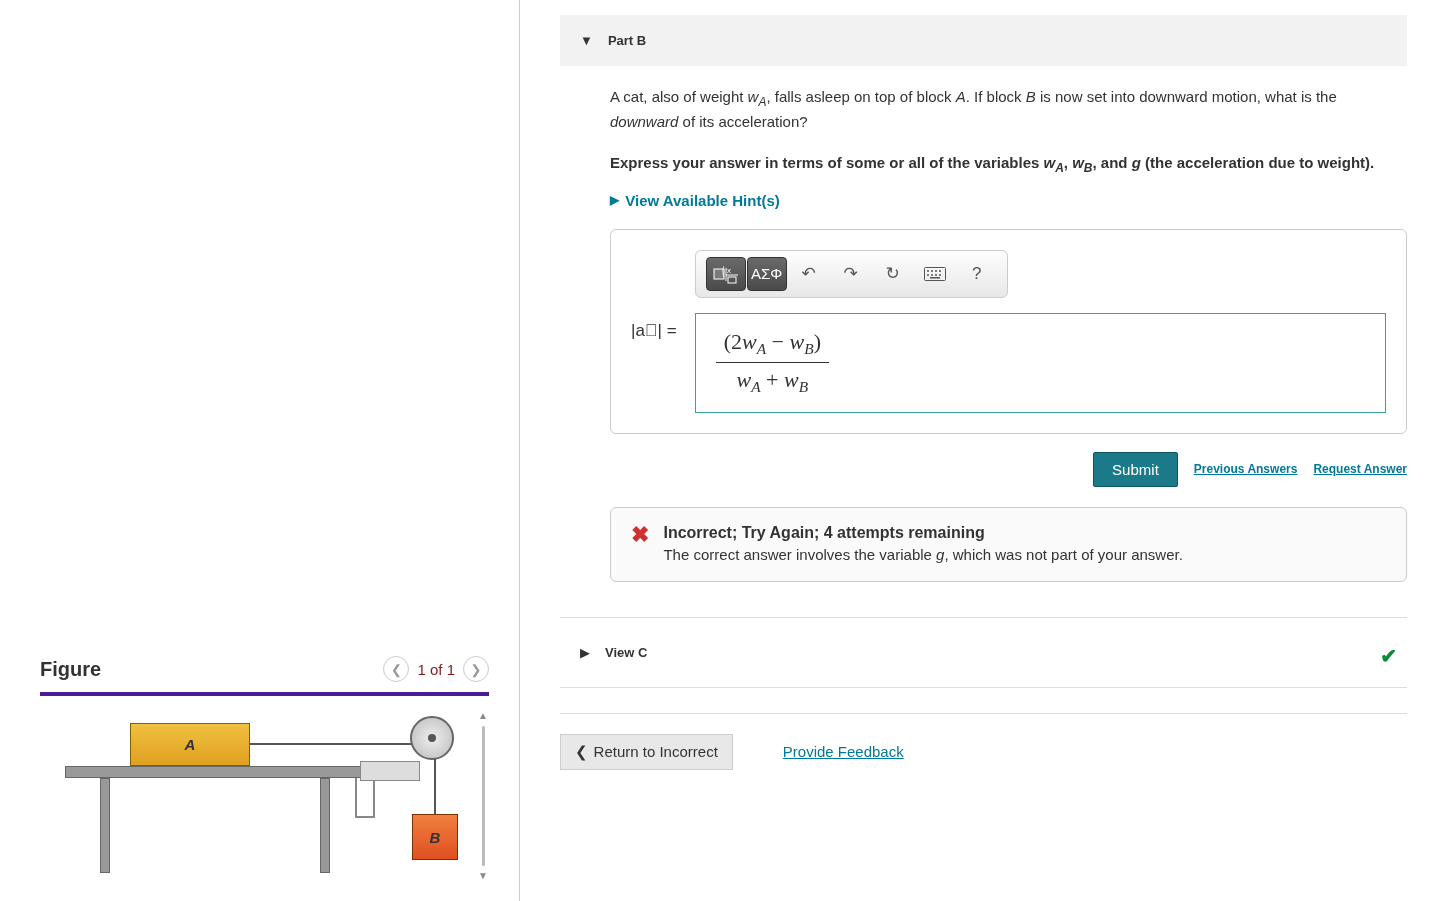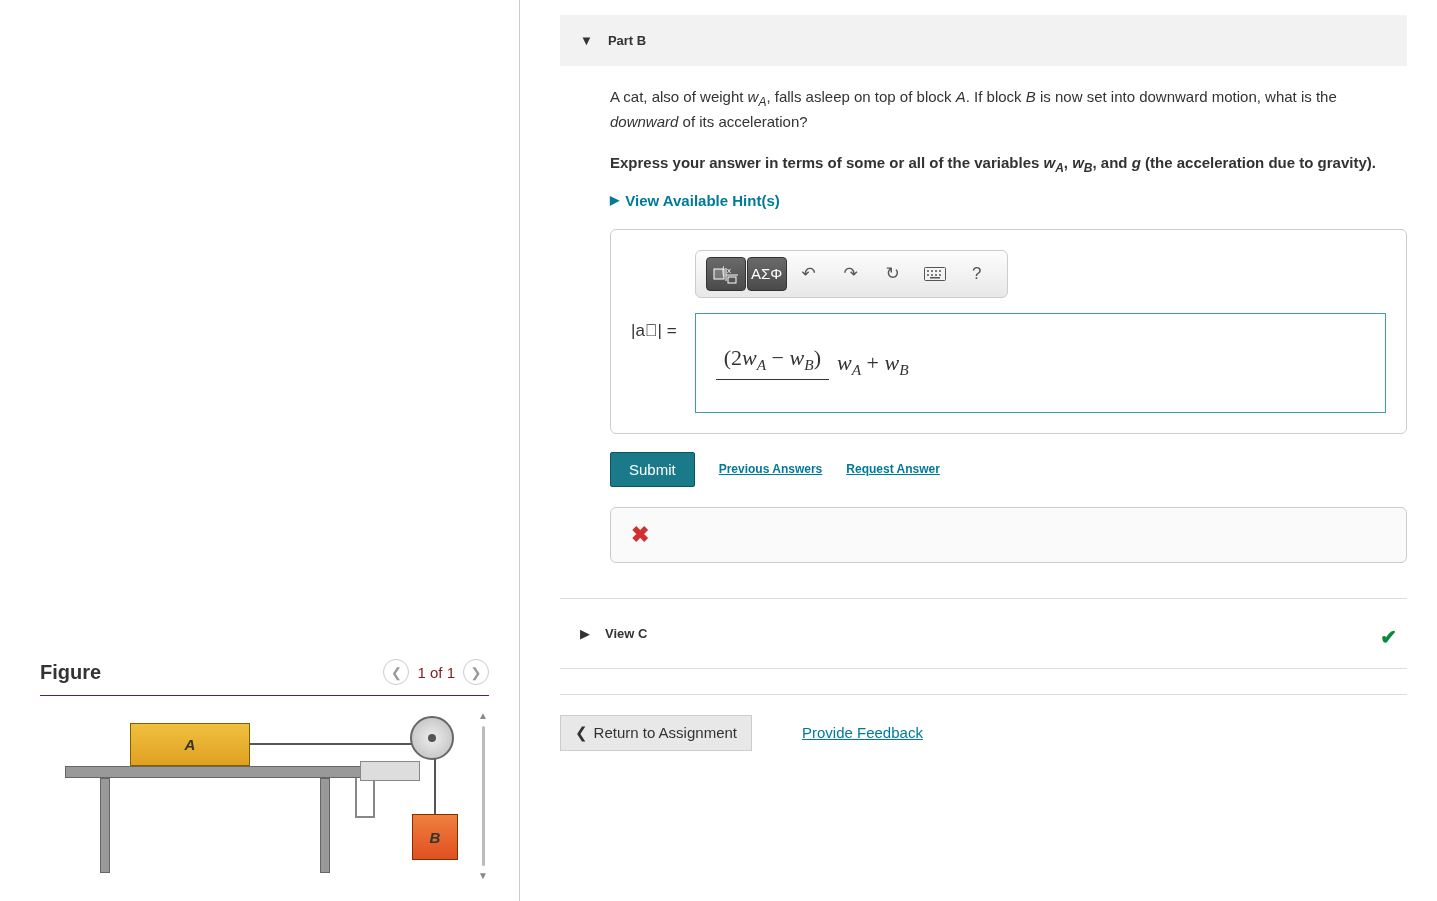--- a/index.html
+++ b/index.html
@@ -2,21 +2,21 @@
 <html><head>
 <meta charset="utf-8">
 <style>
 * { box-sizing: border-box; margin: 0; padding: 0; }
 body { font-family: Arial, Helvetica, sans-serif; font-size: 15px; color: #333; background: #fff; }
 .container { display: flex; width: 1437px; height: 901px; }
 .left-pane { width: 520px; padding: 20px 40px; position: relative; border-right: 1px solid #ccc; }
 .right-pane { flex: 1; padding: 0 30px 30px 40px; overflow: hidden; }
 
 .figure-section { position: absolute; bottom: 20px; left: 40px; right: 30px; }
-.figure-header { display: flex; justify-content: space-between; align-items: center; margin-bottom: 15px; border-bottom: 1px solid #4c1d95; padding-bottom: 10px; }
+.figure-header { display: flex; justify-content: space-between; align-items: center; margin-bottom: 15px; border-bottom: 4px solid #4c1d95; padding-bottom: 10px; }
 .figure-title { font-size: 20px; font-weight: bold; color: #333; }
 .figure-nav { display: flex; align-items: center; gap: 8px; }
 .nav-btn { width: 26px; height: 26px; border: 1px solid #ccc; border-radius: 50%; background: #fff; display: flex; align-items: center; justify-content: center; cursor: pointer; color: #999; font-size: 13px; }
 .figure-count { font-size: 15px; color: #7f1d1d; }
 .figure-body { display: flex; align-items: center; gap: 10px; }
 .figure-img { flex: 1; height: 170px; position: relative; background: #fff; }
 .scroll-indicator { width: 12px; height: 170px; position: relative; }
 .scroll-btn { font-size: 10px; color: #888; text-align: center; cursor: pointer; line-height: 1; }
 .scroll-track { width: 3px; height: 140px; background: #bbb; margin: 5px auto; border-radius: 2px; }
 
@@ -48,27 +48,27 @@
 .answer-box { border: 1px solid #ccc; border-radius: 6px; padding: 20px; display: flex; align-items: center; gap: 18px; }
 .ans-label { font-size: 17px; white-space: nowrap; }
 .ans-right { flex: 1; display: flex; flex-direction: column; gap: 15px; }
 
 .toolbar { display: flex; align-items: center; gap: 2px; background: linear-gradient(#fdfdfd,#e8e8e8); border: 1px solid #ccc; border-radius: 6px; padding: 6px 10px; width: fit-content; }
 .tool-btn { width: 40px; height: 34px; display: flex; align-items: center; justify-content: center; cursor: pointer; color: #555; font-size: 17px; border-radius: 4px; }
 .tool-btn.dark { background: linear-gradient(#6a6a6a,#4a4a4a); color: #fff; border: 1px solid #333; font-size: 15px; }
 .tool-btn.dark + .tool-btn.dark { margin-left: -1px; text-align: center; }
 
 .formula-input { border: 1px solid #3aa0a8; padding: 15px 20px; font-size: 22px; min-height: 100px; display: flex; align-items: center; }
-.frac { display: inline-flex; flex-direction: row; align-items: center; font-family: 'Times New Roman', serif; }
+.frac { display: inline-flex; flex-direction: column; align-items: center; font-family: 'Times New Roman', serif; }
 .frac .num { border-bottom: 1.5px solid #333; padding: 0 8px 4px; }
 .frac .den { padding: 4px 8px 0; }
 .mi { font-style: italic; }
 .msub { font-style: italic; font-size: 0.7em; vertical-align: sub; }
 
-.action-row { display: flex; align-items: center; gap: 24px; margin-top: 18px; }
+.action-row { display: flex; align-items: center; gap: 16px; margin-top: 18px; justify-content: flex-end; }
 .submit-btn { background: #1a7a8a; color: #fff; border: 1px solid #0d5560; padding: 8px 18px; font-size: 15px; cursor: pointer; border-radius: 2px; }
 .link { color: #007a99; font-weight: bold; text-decoration: underline; cursor: pointer; font-size: 12px; }
 
 .feedback-box { border: 1px solid #ccc; border-radius: 6px; padding: 16px 20px; margin-top: 20px; display: flex; gap: 14px; background: #fafafa; }
 .x-icon { color: #d03030; font-size: 22px; font-weight: bold; line-height: 1; }
 .feedback-text .fb-title { font-weight: bold; font-size: 16px; margin-bottom: 2px; }
 .feedback-text .fb-msg { font-size: 15px; line-height: 1.4; }
 
 .part-c-check { float: right; color: #0a8a3a; font-size: 20px; font-weight: bold; margin-top: -28px; margin-right: 10px; }
 
@@ -117,21 +117,21 @@
   <div class="right-pane">
     <div class="part-header">
       <span class="arrow">▼</span>
       <span class="title">Part B</span>
     </div>
     <div class="part-body">
       <p class="question-text">
         <span>A cat, also of weight </span><span class="mi">w</span><span class="sub">A</span><span>, falls asleep on top of block </span><em>A</em><span>. If block </span><em>B</em><span> is now set into downward motion, what is the </span><em>downward</em><span> of its acceleration?</span>
       </p>
       <p class="instr">
-        <span>Express your answer in terms of some or all of the variables </span><span class="mi">w</span><span class="sub">A</span><span>, </span><span class="mi">w</span><span class="sub">B</span><span>, and </span><span class="mi">g</span><span> (the acceleration due to gravity).</span>
+        <span>Express your answer in terms of some or all of the variables </span><span class="mi">w</span><span class="sub">A</span><span>, </span><span class="mi">w</span><span class="sub">B</span><span>, and </span><span class="mi">g</span><span> (the acceleration due to weight).</span>
       </p>
       <div class="hints-link">
         <span class="tri">▶</span>
         <span>View Available Hint(s)</span>
       </div>
 
       <div class="answer-box">
         <div class="ans-label">|a⃗| =</div>
         <div class="ans-right">
           <div class="toolbar">
@@ -179,32 +179,38 @@
       </div>
 
       <div class="action-row">
         <button class="submit-btn">Submit</button>
         <span class="link">Previous Answers</span>
         <span class="link">Request Answer</span>
       </div>
 
       <div class="feedback-box">
         <span class="x-icon">✖</span>
+        <div class="feedback-text">
+          <div class="fb-title">Incorrect; Try Again; 4 attempts remaining</div>
+          <div class="fb-msg">
+            <span>The correct answer involves the variable </span><span class="mi">g</span><span>, which was not part of your answer.</span>
+          </div>
+        </div>
       </div>
     </div>
 
     <hr class="sep">
     <div class="part-header" style="background:#fff;padding:12px 20px;">
       <span class="arrow">▶</span>
       <span class="title">View C</span>
     </div>
     <div class="part-c-check">✔</div>
     <hr class="sep">
 
     <div class="footer-row">
       <div class="return-btn">
         <span>❮</span>
-        <span>Return to Assignment</span>
+        <span>Return to Incorrect</span>
       </div>
       <span class="feedback-link">Provide Feedback</span>
     </div>
   </div>
 </div>
 
 </body></html>

